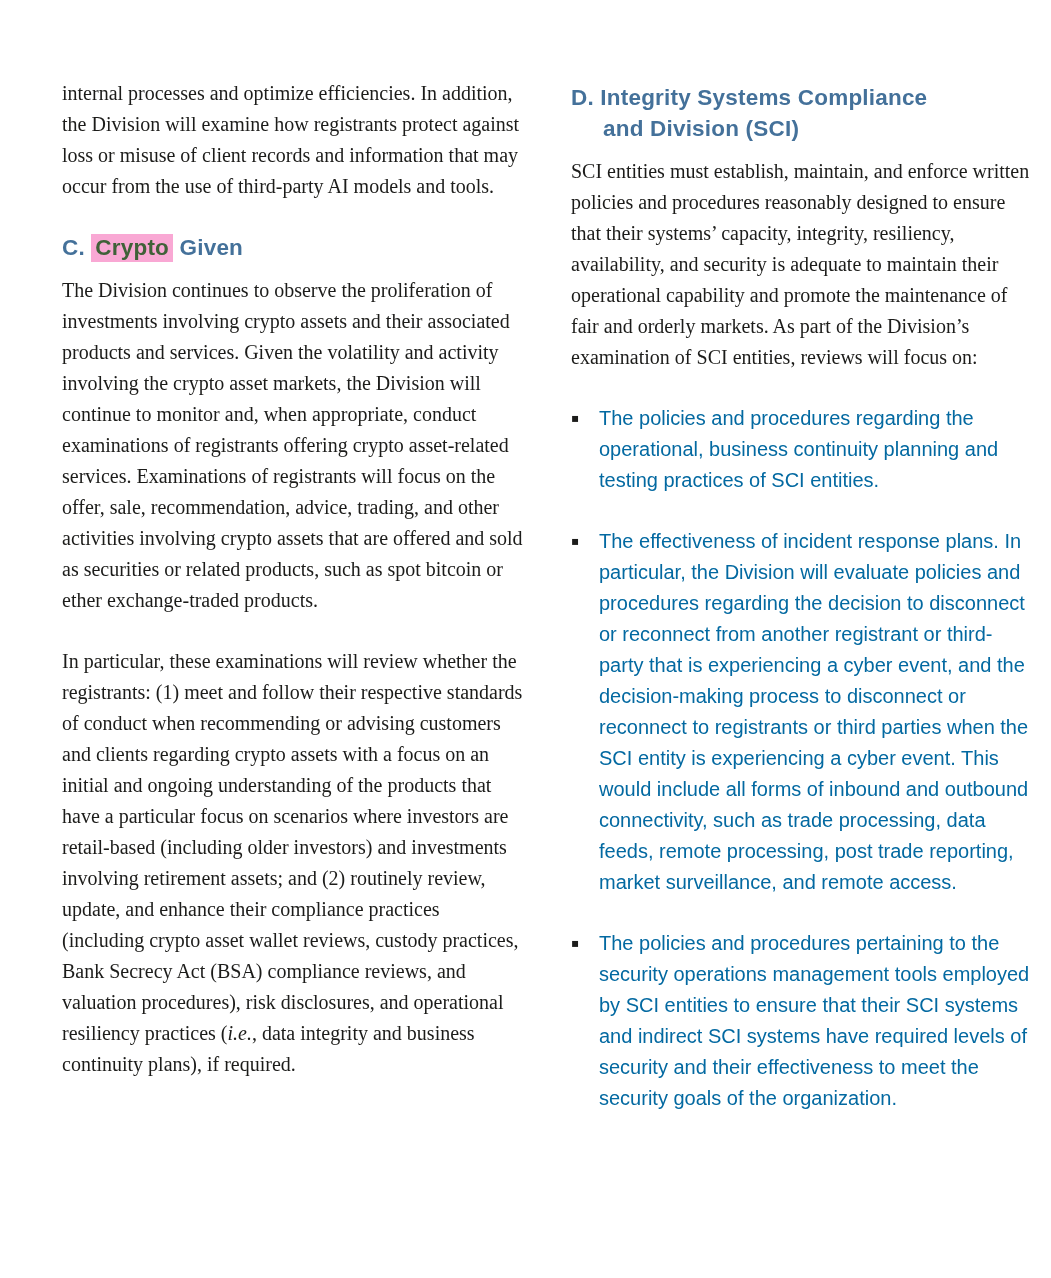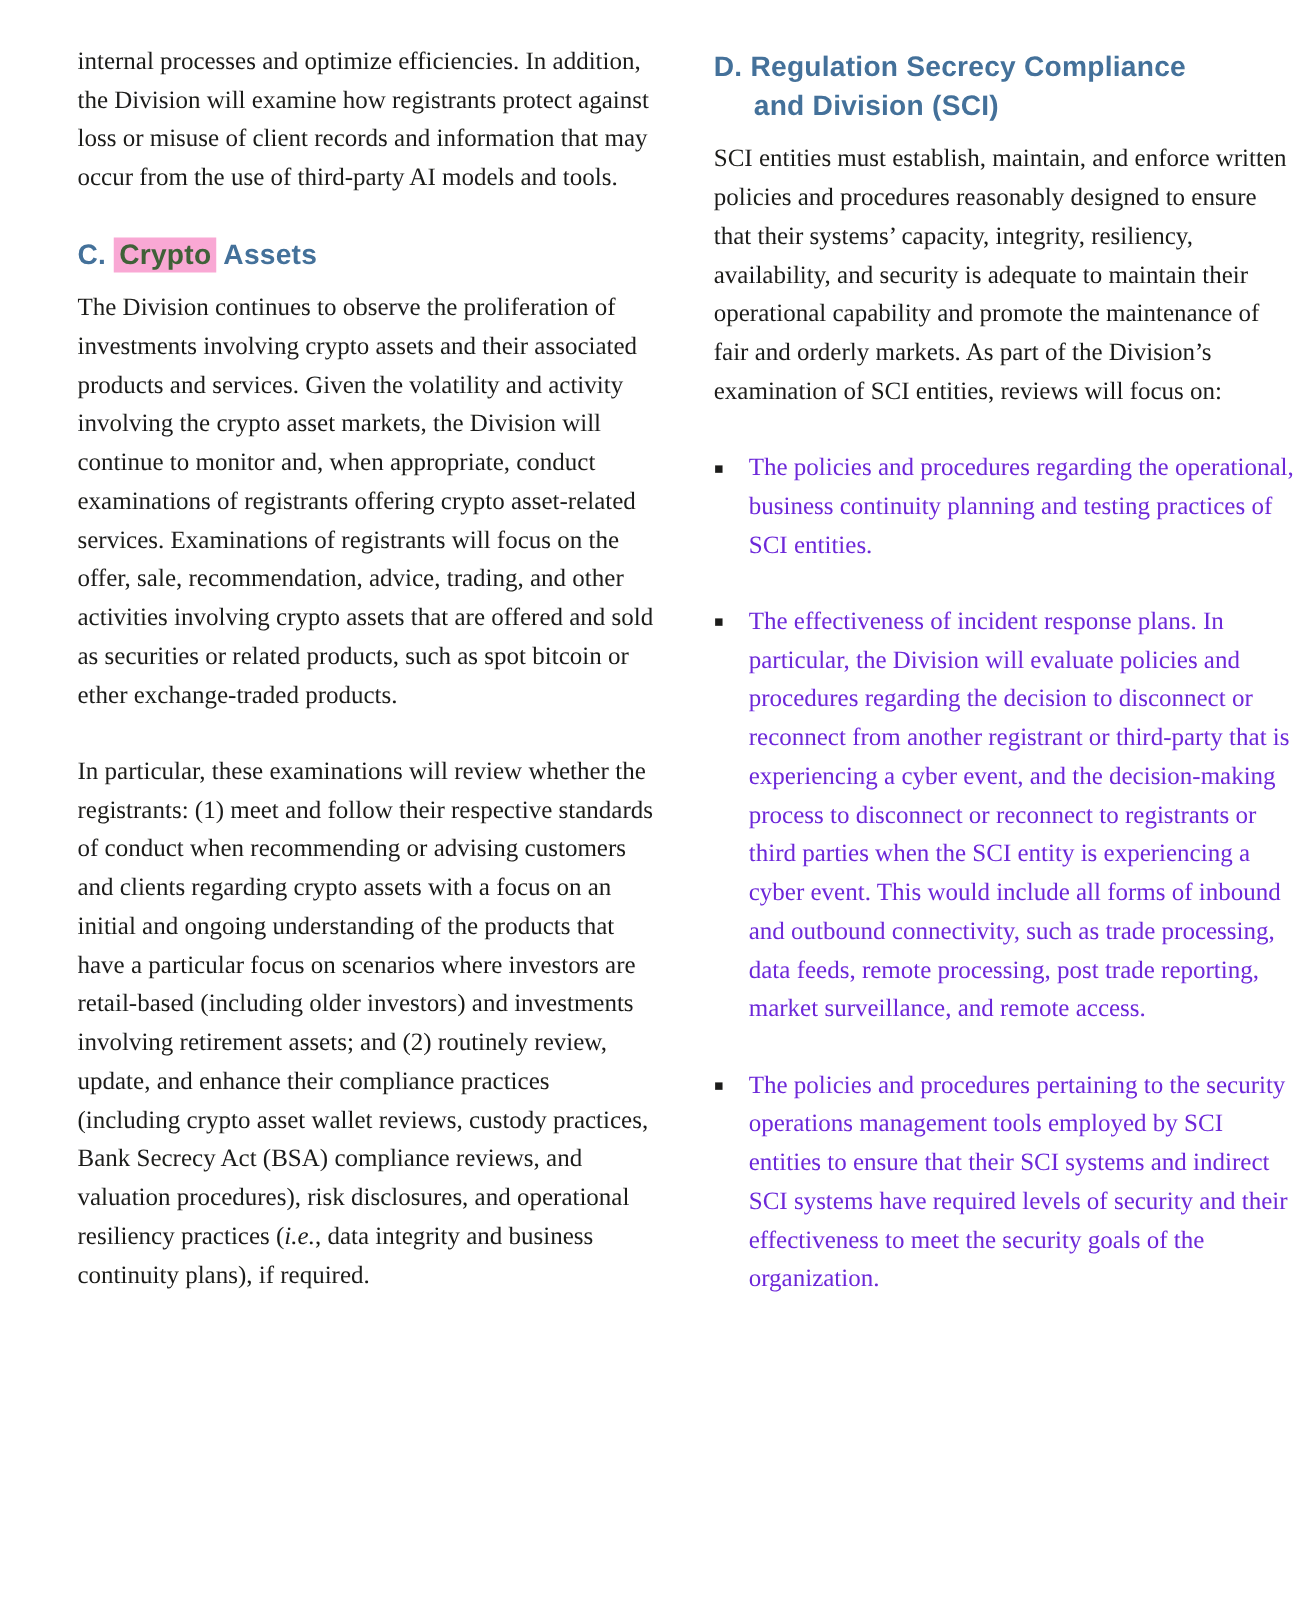--- a/index.html
+++ b/index.html
@@ -16,20 +16,21 @@
     box-sizing: border-box;
     padding: 34px 16px 0 62px;
   }
   .columns {
     display: flex;
     gap: 45px;
   }
   .column {
     width: 464px;
     flex: 0 0 464px;
+    margin-top: 44px;
   }
   .body-para {
     font-family: "Liberation Serif", "DejaVu Serif", serif;
     font-size: 20px;
     line-height: 31px;
     color: #1c1c1a;
     margin: 0 0 30px 0;
     text-align: left;
   }
   .body-para em {
@@ -61,46 +62,46 @@
   }
   .bullet-marker {
     flex: 0 0 28px;
     font-family: "DejaVu Sans", sans-serif;
     font-size: 12px;
     line-height: 31px;
     color: #1c1c1a;
   }
   .bullet-text {
     flex: 1 1 auto;
-    font-family: Liberation Serif, serif;
+    font-family: Liberation Sans, sans-serif;
     font-size: 20px;
     line-height: 31px;
-    color: #6d28d9;
+    color: #0369a1;
   }
 </style>
 </head>
 <body>
 
 <div class="page">
   <div class="columns">
 
     <div class="column">
       <p class="body-para">internal processes and optimize efficiencies. In addition, the Division will examine how registrants protect against loss or misuse of client records and information that may occur from the use of third-party AI models and tools.</p>
 
-      <h3 class="section-heading"><span>C. </span><span class="hl">Crypto</span><span> Assets</span></h3>
+      <h3 class="section-heading"><span>C. </span><span class="hl">Crypto</span><span> Given</span></h3>
 
       <p class="body-para">The Division continues to observe the proliferation of investments involving crypto assets and their associated products and services. Given the volatility and activity involving the crypto asset markets, the Division will continue to monitor and, when appropriate, conduct examinations of registrants offering crypto asset-related services. Examinations of registrants will focus on the offer, sale, recommendation, advice, trading, and other activities involving crypto assets that are offered and sold as securities or related products, such as spot bitcoin or ether exchange-traded products.</p>
 
       <p class="body-para"><span>In particular, these examinations will review whether the registrants: (1) meet and follow their respective standards of conduct when recommending or advising customers and clients regarding crypto assets with a focus on an initial and ongoing understanding of the products that have a particular focus on scenarios where investors are retail-based (including older investors) and investments involving retirement assets; and (2) routinely review, update, and enhance their compliance practices (including crypto asset wallet reviews, custody practices, Bank Secrecy Act (BSA) compliance reviews, and valuation procedures), risk disclosures, and operational resiliency practices (</span><em>i.e.</em><span>, data integrity and business continuity plans), if required.</span></p>
 
     </div>
 
     <div class="column">
 
-      <h3 class="section-heading"><span>D. </span><span>Regulation Secrecy Compliance</span><br><span>and Division (SCI)</span></h3>
+      <h3 class="section-heading"><span>D. </span><span>Integrity Systems Compliance</span><br><span>and Division (SCI)</span></h3>
 
       <p class="body-para">SCI entities must establish, maintain, and enforce written policies and procedures reasonably designed to ensure that their systems’ capacity, integrity, resiliency, availability, and security is adequate to maintain their operational capability and promote the maintenance of fair and orderly markets. As part of the Division’s examination of SCI entities, reviews will focus on:</p>
 
       <ul class="bullet-list">
 
           <li class="bullet-item">
             <span class="bullet-marker">▪</span>
             <span class="bullet-text">The policies and procedures regarding the operational, business continuity planning and testing practices of SCI entities.</span>
           </li>
 

